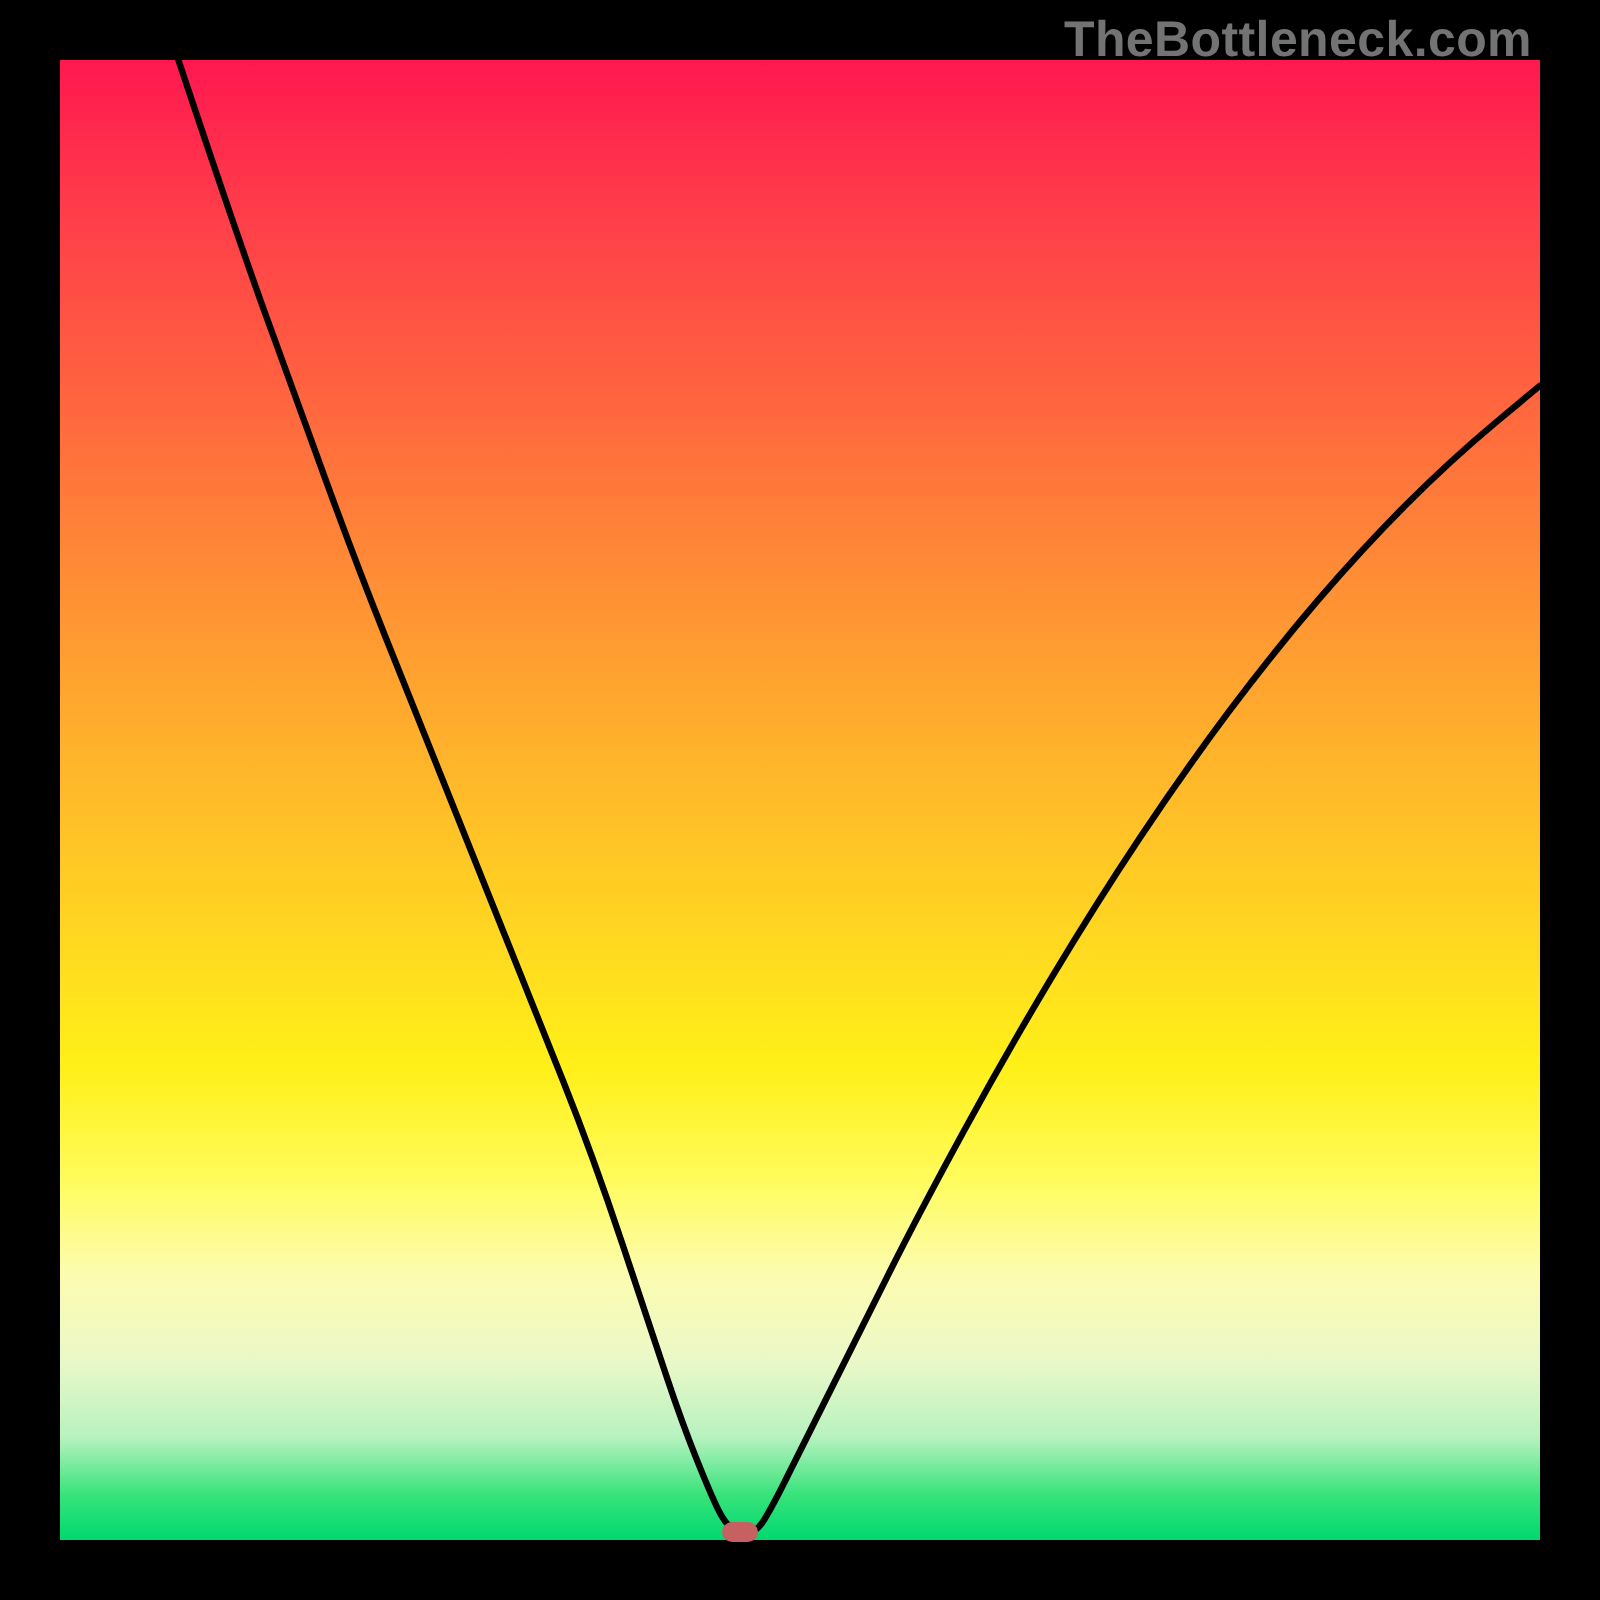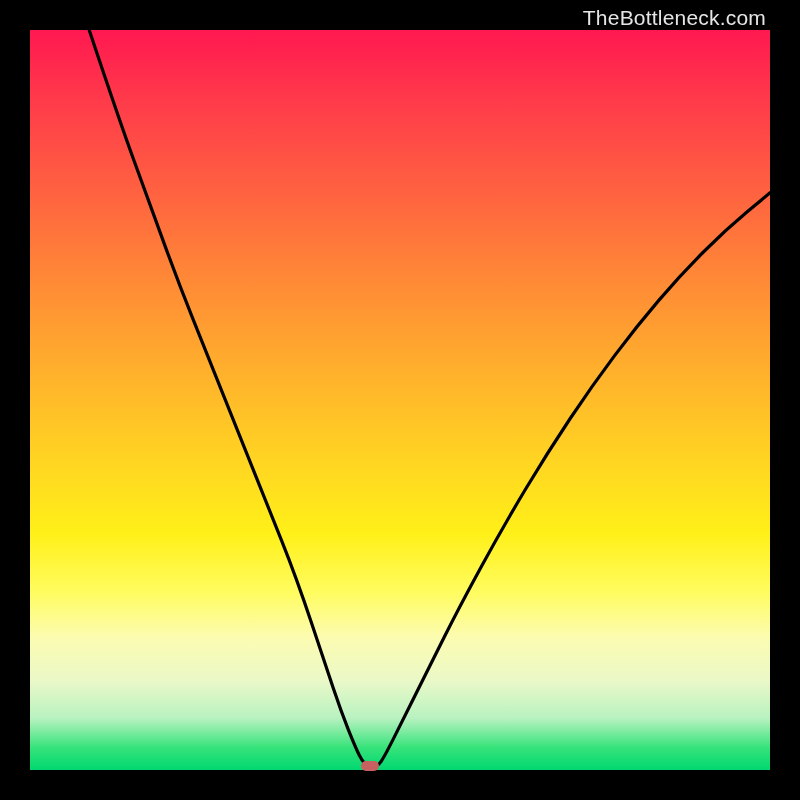--- a/index.html
+++ b/index.html
@@ -39,24 +39,24 @@
       #eaf8c8 88%,
       #b8f2c0 93%,
       #36e37a 97%,
       #00d870 100%
     );
   }
   .watermark {
     position: absolute;
     top: 6px;
     right: 34px;
-    color: #e5e5e5;
-    font-size: 21px;
+    color: #737373;
+    font-size: 25px;
     letter-spacing: 0.2px;
-    font-weight: 400;
+    font-weight: 700;
     user-select: none;
   }
   svg.curve {
     position: absolute;
     left: 0;
     top: 0;
     width: 740px;
     height: 740px;
     overflow: visible;
   }

